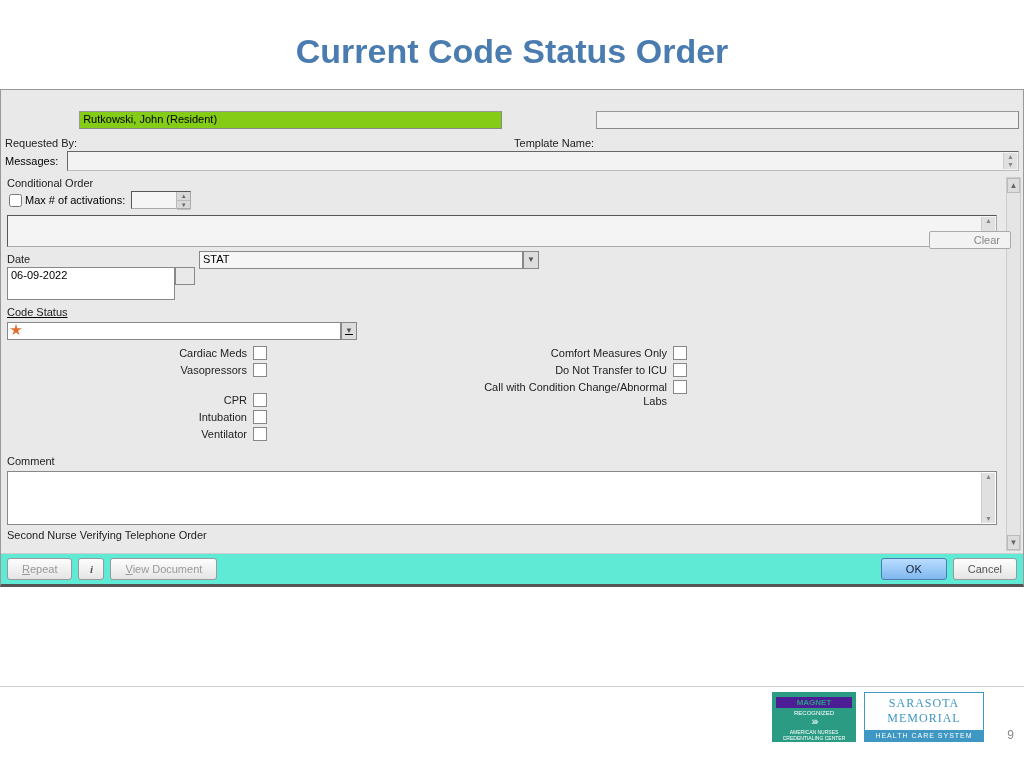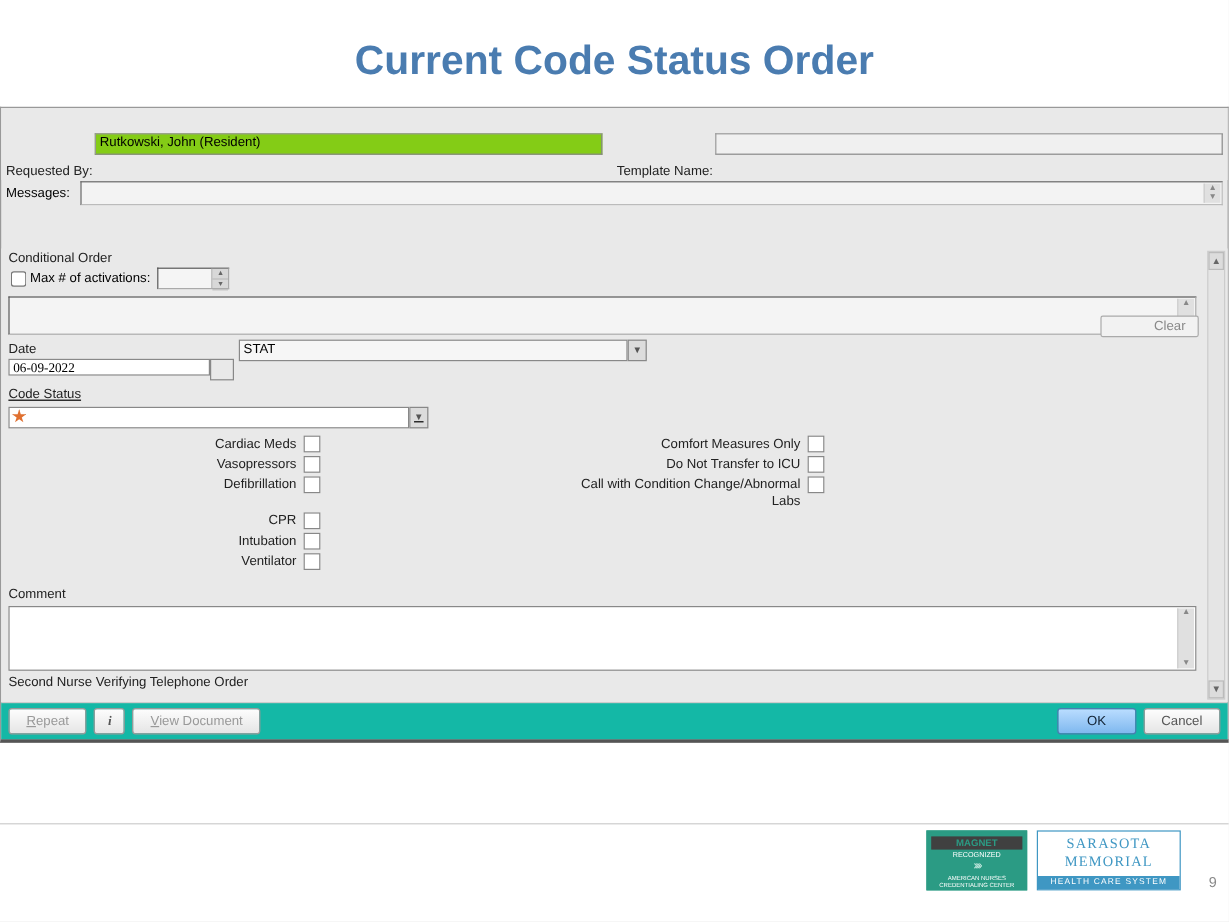--- a/index.html
+++ b/index.html
@@ -85,21 +85,21 @@
     right: 2px; top: 2px; bottom: 2px;
     width: 15px;
     background: #e5e5e5;
     border: 1px solid #ccc;
   }
   .body-scroll .up, .body-scroll .dn {
     height: 15px; background:#dcdcdc; border:1px solid #bbb;
     font-size:8px; color:#666; text-align:center; line-height:13px;
   }
   .body-scroll .dn { position:absolute; bottom:0; left:0; right:0;}
-  .content-inner { margin-right: 20px; padding: 0 2px; margin-top: 32px; }
+  .content-inner { margin-right: 20px; padding: 0 2px; }
   .group-label {
     font-size: 11px;
     color: #222;
     padding: 2px 4px 0 4px;
   }
   .cond-row {
     display: flex;
     align-items: center;
     padding: 2px 4px 6px 6px;
   }
@@ -145,25 +145,24 @@
     font-size: 11px;
     padding: 2px 0;
     color: #222;
   }
   .date-input-wrap {
     display: flex;
   }
   .date-input {
     border: 1px solid #888;
     background: #fff;
-    height: 14px;
+    height: 33px;
     padding: 1px 3px;
     font-size: 11px;
     width: 168px;
-    font-family: Liberation Serif, serif;
   }
   .cal-btn {
     width: 20px; height: 18px;
     border: 1px solid #888;
     background: #e5e5e5 repeating-linear-gradient(90deg,#999 0 1px, transparent 1px 3px),
                 repeating-linear-gradient(0deg,#999 0 1px, transparent 1px 3px);
     background-size: 12px 12px;
     background-position: center;
   }
   .when-select {
@@ -246,21 +245,21 @@
   }
   .nurse-verify {
     padding: 2px 4px 0 4px;
     font-size: 11px;
     color: #222;
   }
   .bottom-bar {
     display: flex;
     align-items: center;
     padding: 4px 6px;
-    background: #14b8a6;
+    background: #5eead4;
     border-top: 1px solid #ccc;
     gap: 6px;
     justify-content: space-between;
   }
   .btn {
     padding: 2px 14px;
     border: 1px solid #999;
     border-radius: 3px;
     background: linear-gradient(#fdfdfd,#e5e5e5);
     font-size: 11px;
@@ -295,21 +294,21 @@
   .magnet {
     width: 84px; height: 50px;
     background: #2b9b84;
     border: 2px solid #2b9b84;
     color: #fff;
     font-size: 7px;
     text-align: center;
     padding: 3px 2px;
     display:flex; flex-direction:column; justify-content:flex-start;
   }
-  .magnet .m1{ background:#404040; color:#2b9b84; font-weight:bold; font-size:8px; padding:1px 0;}
+  .magnet .m1{ background:#4c1d95; color:#2b9b84; font-weight:bold; font-size:8px; padding:1px 0;}
   .magnet .m2{ font-size:6px; margin-top:2px;}
   .magnet .arrows{ font-size:10px; letter-spacing:-2px; color:#cfeee6;}
   .sarasota {
     width: 120px; height: 50px;
     border: 1px solid #3f97c3;
     display:flex; flex-direction:column;
     font-family: Georgia, serif;
   }
   .sarasota .s1{ color:#3f97c3; font-size:12px; text-align:center; letter-spacing:1px; padding-top:3px;}
   .sarasota .s2{ color:#3f97c3; font-size:12px; text-align:center; letter-spacing:1px;}
@@ -366,21 +365,21 @@
             </div>
         </div>
       </div>
 
       <div class="big-textarea">
         <div class="mini-scroll">
           <div class="tri">▲</div>
             <div class="tri">▼</div>
         </div>
       </div>
-      <button class="clear-btn" style="position:absolute; right:24px; top:56px;padding-left:44px;">Clear</button>
+      <button class="clear-btn" style="position:absolute; right:12px; top:56px;padding-left:44px;">Clear</button>
 
       <div class="date-when-row">
         <div class="col-date">
           <div class="col-head">Date</div>
           <div class="date-input-wrap">
             <div class="date-input">06-09-2022</div>
             <div class="cal-btn"></div>
           </div>
         </div>
         <div class="col-when">
@@ -402,24 +401,20 @@
       </div>
 
       <div class="checks-grid">
         <div class="checks-col left">
           <div class="chk-item">
             <span class="chk-label">Cardiac Meds</span>
             <input type="checkbox" style="">
           </div>
           <div class="chk-item">
             <span class="chk-label">Vasopressors</span>
-            <input type="checkbox" style="">
-          </div>
-          <div class="chk-item">
-            <span class="chk-label">Defibrillation</span>
             <input type="checkbox" style="">
           </div>
           <div class="chk-gap"></div>
           <div class="chk-item">
             <span class="chk-label">CPR</span>
             <input type="checkbox" style="">
           </div>
           <div class="chk-item">
             <span class="chk-label">Intubation</span>
             <input type="checkbox" style="">

